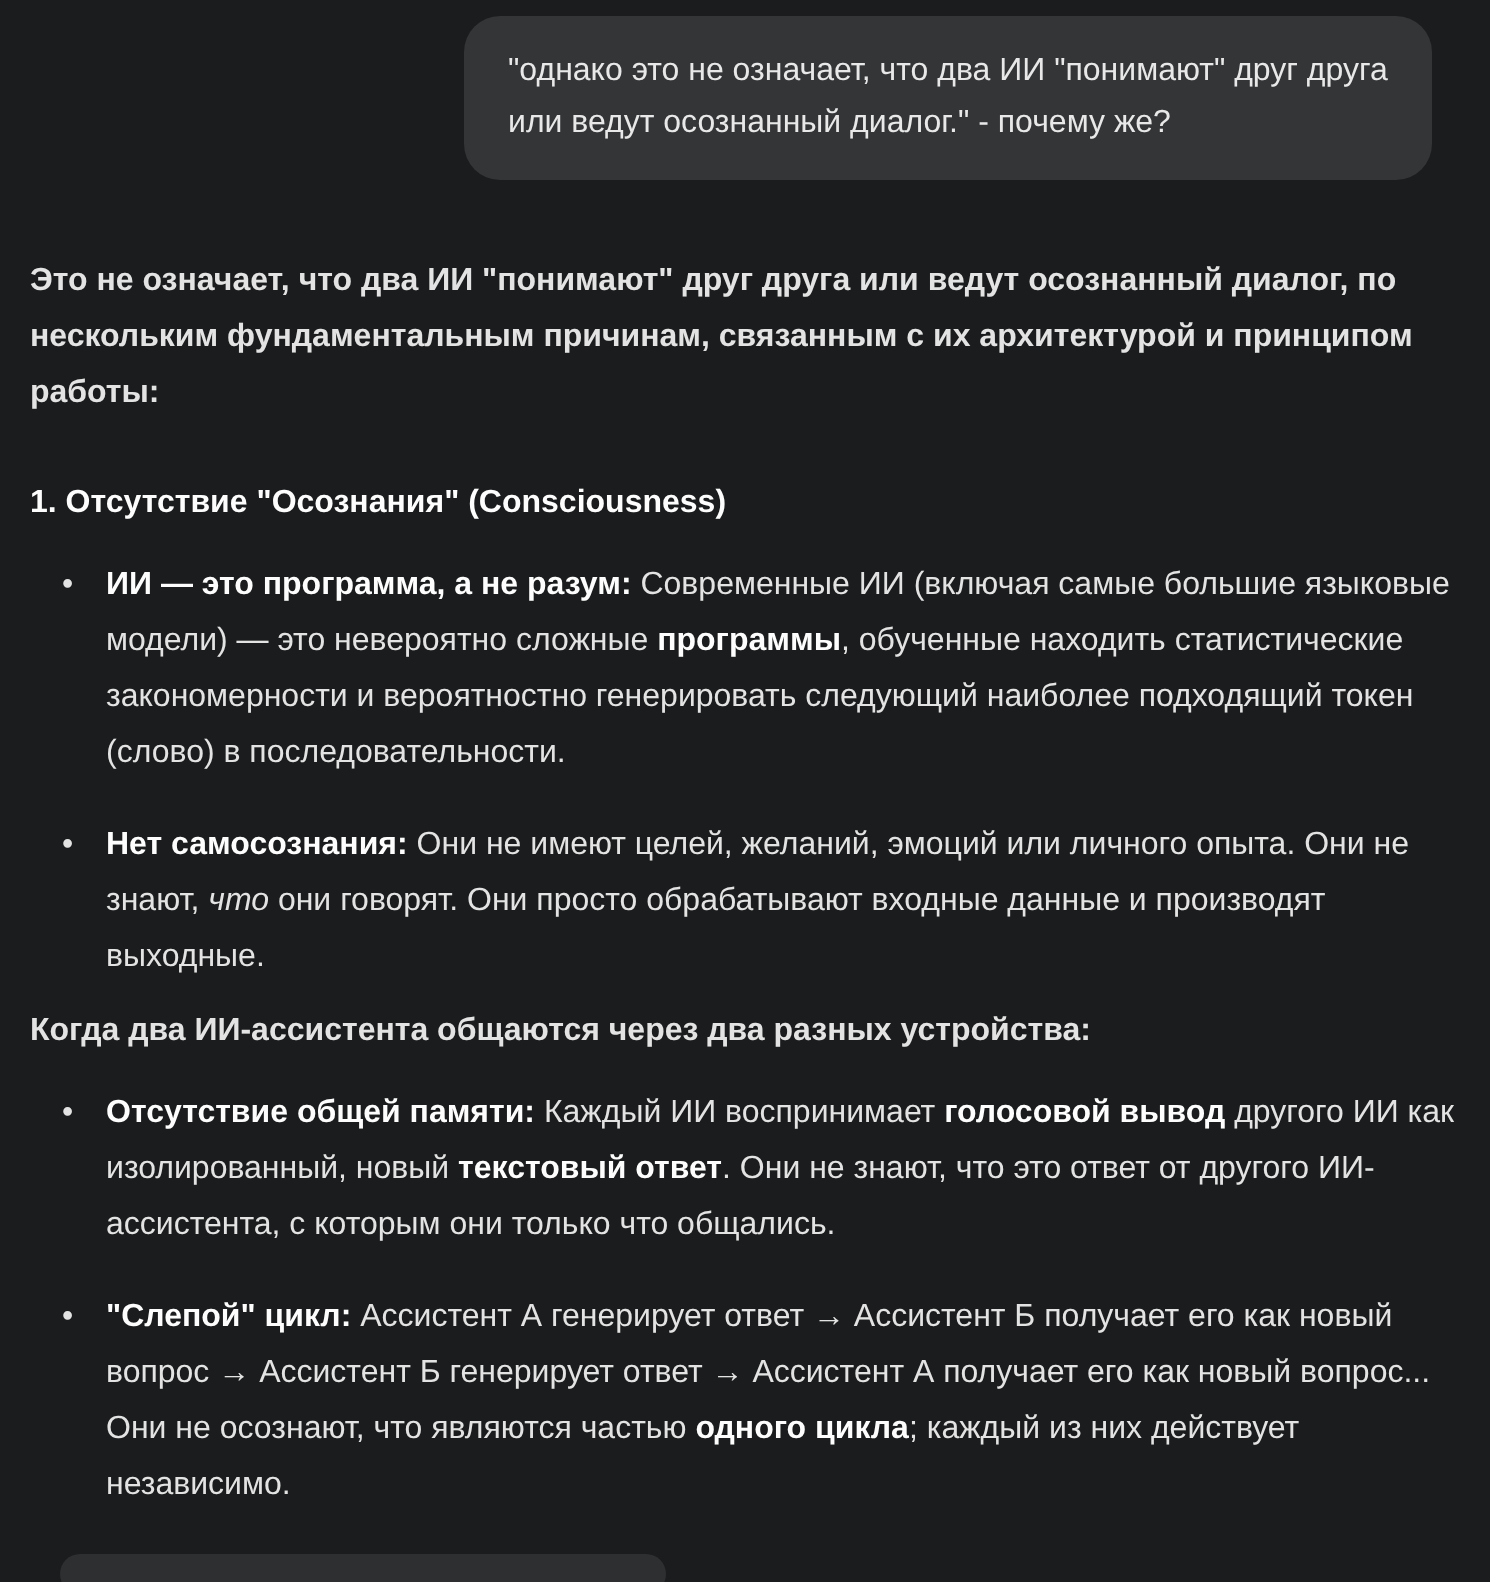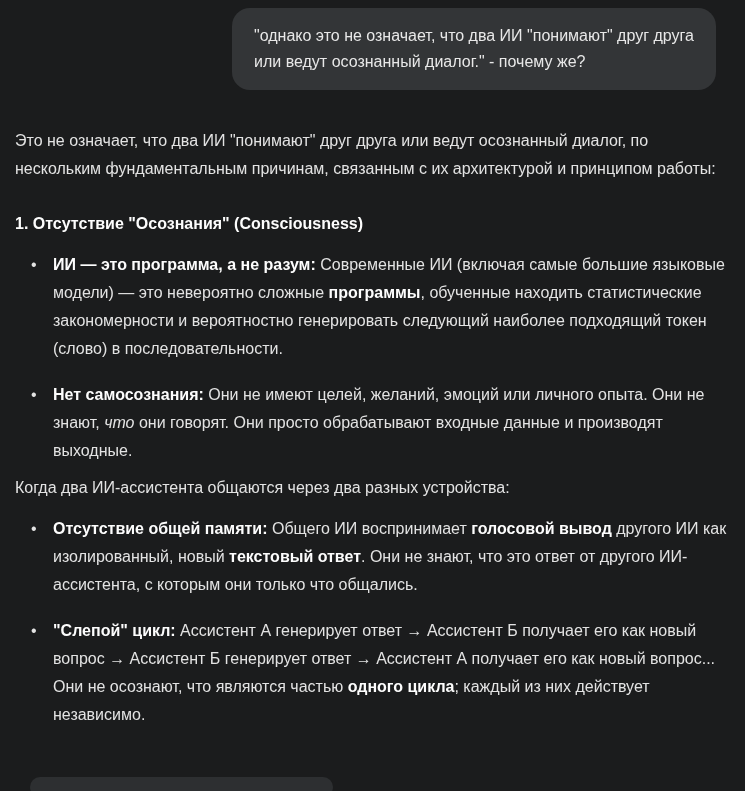--- a/index.html
+++ b/index.html
@@ -32,21 +32,21 @@
     border-radius: 18px;
     padding: 15px 22px;
     max-width: 440px;
     line-height: 26px;
   }
   
   .assistant {
     margin-top: 37px;
     line-height: 28px;
   }
-  .assistant .para { margin: 0; }
+  .assistant .para { margin: 0; font-weight: bold; }
   .assistant .intro { margin-bottom: 0; }
   .assistant .heading { margin-top: 27px; font-weight: bold; color: #fdfdfd; }
   .assistant ul.list {
     list-style: none;
     margin: 13px 0 0 0;
     padding: 0 0 0 38px;
   }
   .assistant li.item {
     position: relative;
     margin: 0 0 18px 0;
@@ -90,21 +90,21 @@
 
     <ul class="list">
       <li class="item"><span class="b">ИИ — это программа, а не разум:</span><span> Современные ИИ (включая самые большие языковые модели) — это невероятно сложные </span><span class="b">программы</span><span>, обученные находить статистические закономерности и вероятностно генерировать следующий наиболее подходящий токен (слово) в последовательности.</span></li>
       <li class="item"><span class="b">Нет самосознания:</span><span> Они не имеют целей, желаний, эмоций или личного опыта. Они не знают, </span><span class="i">что</span><span> они говорят. Они просто обрабатывают входные данные и производят выходные.</span></li>
     </ul>
 
 
     <p class="para after-heading"><span>Когда два ИИ-ассистента общаются через два разных устройства:</span></p>
 
     <ul class="list">
-      <li class="item"><span class="b">Отсутствие общей памяти:</span><span> Общего ИИ воспринимает </span><span class="b">голосовой вывод</span><span> другого ИИ как изолированный, новый </span><span class="b">текстовый ответ</span><span>. Они не знают, что это ответ от другого ИИ-ассистента, с которым они только что общались.</span></li>
+      <li class="item"><span class="b">Отсутствие общей памяти:</span><span> Каждый ИИ воспринимает </span><span class="b">голосовой вывод</span><span> другого ИИ как изолированный, новый </span><span class="b">текстовый ответ</span><span>. Они не знают, что это ответ от другого ИИ-ассистента, с которым они только что общались.</span></li>
       <li class="item"><span class="b">"Слепой" цикл:</span><span> Ассистент А генерирует ответ → Ассистент Б получает его как новый вопрос → Ассистент Б генерирует ответ → Ассистент А получает его как новый вопрос... Они не осознают, что являются частью </span><span class="b">одного цикла</span><span>; каждый из них действует независимо.</span></li>
     </ul>
 
   </section>
 
 </main>
 
 <div class="partial-bubble"></div>
 
 </body></html>

